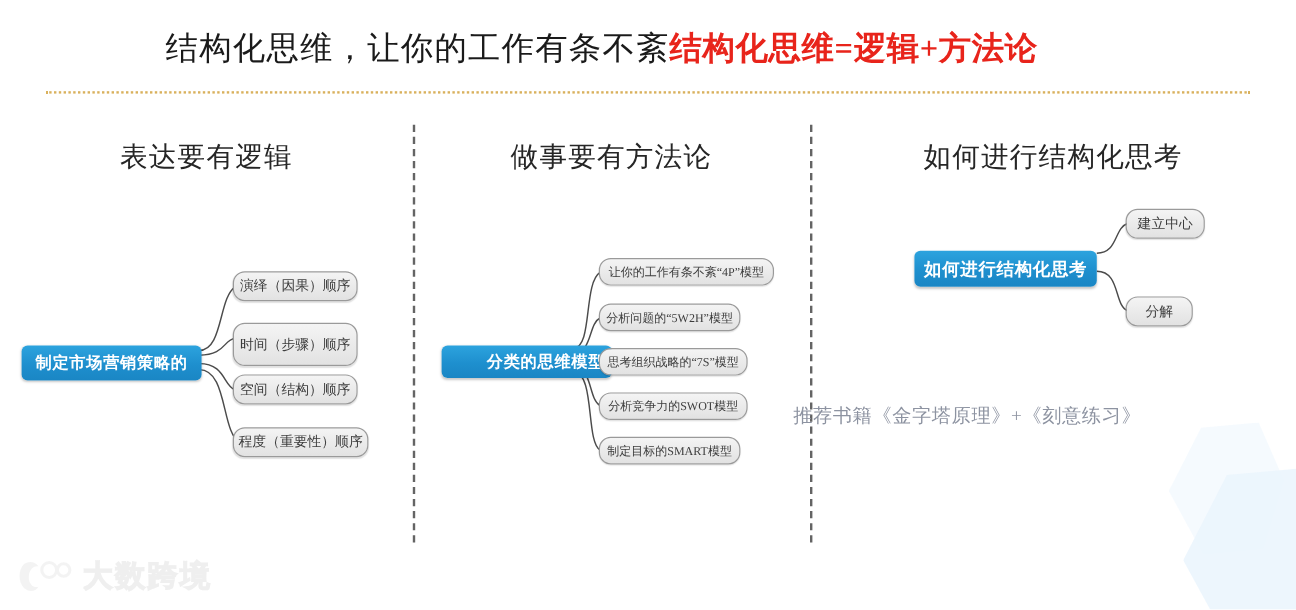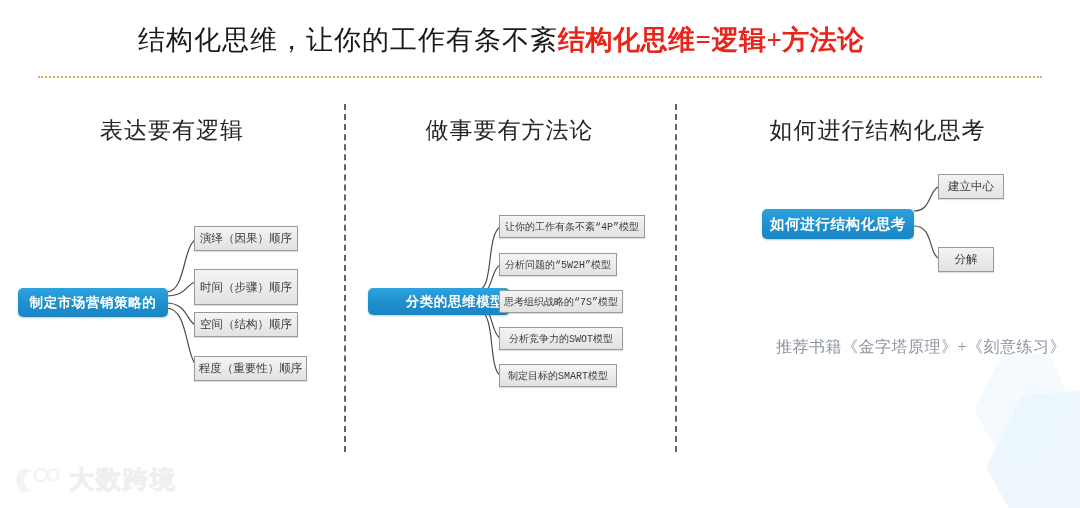--- a/index.html
+++ b/index.html
@@ -111,43 +111,43 @@
     display: flex;
     align-items: center;
     justify-content: center;
     box-shadow: 0 1px 2px rgba(0,0,0,.22);
     white-space: nowrap;
   }
   .node-leaf {
     position: absolute;
     background: linear-gradient(180deg,#f4f4f4 0%, #e9e9e9 60%, #e2e2e2 100%);
     border: 1px solid #9a9a9a;
-    border-radius: 0;
+    border-radius: 10px;
     color: #3c3c3c;
-    font-family: Liberation Mono, monospace;
+    font-family: Liberation Serif, serif;
     display: flex;
     align-items: center;
     justify-content: center;
     box-shadow: 0 1px 1px rgba(0,0,0,.12);
     white-space: nowrap;
     box-sizing: border-box;
   }
   .connectors {
     position: absolute;
     left: 0; top: 0;
     pointer-events: none;
   }
   .connectors path { fill: none; stroke: #4b4b4b; stroke-width: 1.2; }
 
   .books-note {
     position: absolute;
     left: 661px;
     top: 337px;
     width: 405px;
-    text-align: right;
+    text-align: left;
     font-size: 16px;
     color: #8d93a1;
     letter-spacing: .5px;
     white-space: nowrap;
   }
 
   
   .watermark {
     position: absolute;
     left: 14px;

